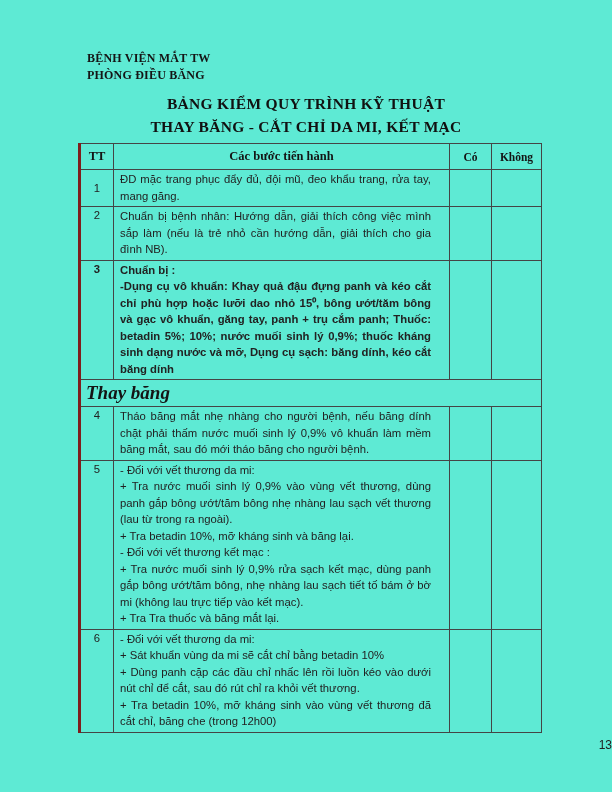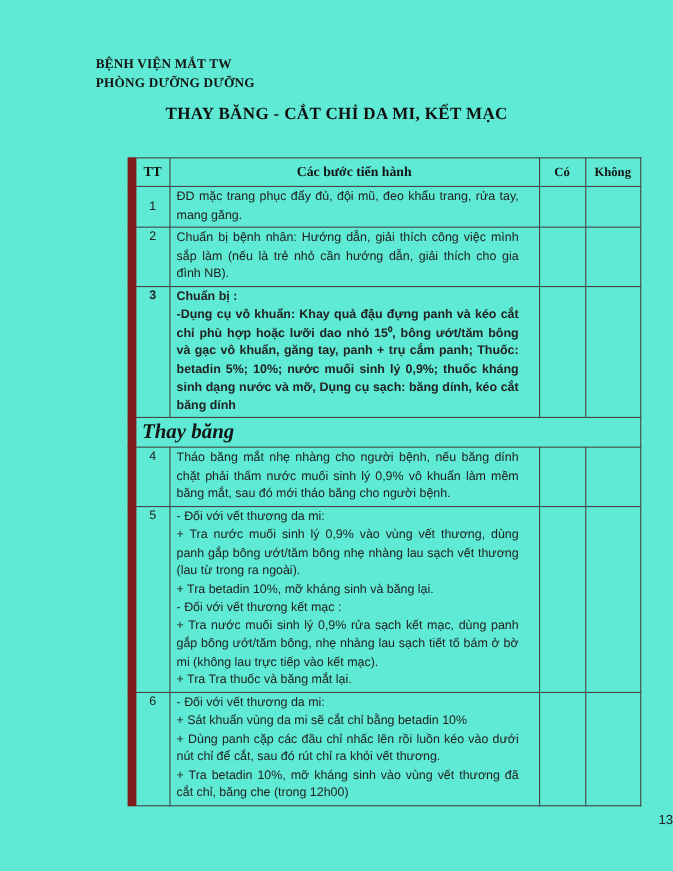--- a/index.html
+++ b/index.html
@@ -38,21 +38,21 @@
   table.checklist {
     position: absolute;
     left: 78px; top: 143px;
     width: 462px;
     border-collapse: collapse;
     table-layout: fixed;
   }
   table.checklist, table.checklist th, table.checklist td {
     border: 1px solid #454545;
   }
-  table.checklist { border-left: 8px solid #7f1d1d; margin-left: 38px; }
+  table.checklist { border-left: 3px solid #7f1d1d; }
   th {
     font-family: "Liberation Serif", serif;
     font-weight: bold;
     font-size: 12.5px;
     height: 26px;
     text-align: center;
     vertical-align: middle;
     color: #141414;
     padding: 0;
   }
@@ -97,24 +97,25 @@
     color: #222222;
   }
 </style>
 </head>
 <body>
 
 <div class="page">
 
   <div class="org-header">
     <div>BỆNH VIỆN MẮT TW</div>
-    <div>PHÒNG DƯỠNG DƯỠNG</div>
+    <div>PHÒNG ĐIỀU BĂNG</div>
   </div>
 
   <div class="doc-title">
+    <div>BẢNG KIỂM QUY TRÌNH KỸ THUẬT</div>
     <div>THAY BĂNG - CẮT CHỈ DA MI, KẾT MẠC</div>
   </div>
 
   <table class="checklist">
     <colgroup>
       <col style="width:34px">
       <col style="width:336px">
       <col style="width:42px">
       <col style="width:50px">
     </colgroup>

